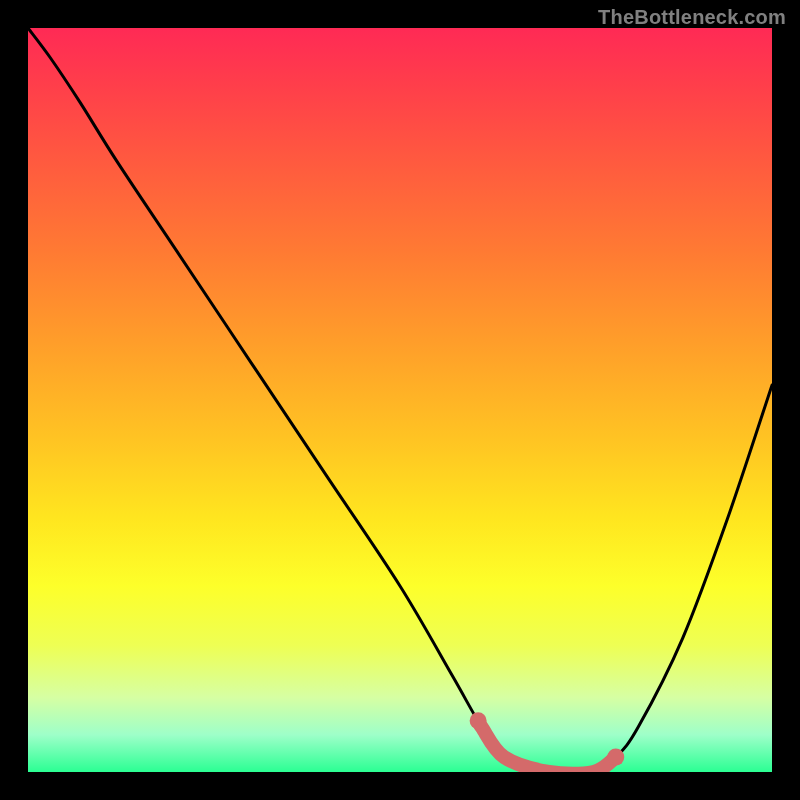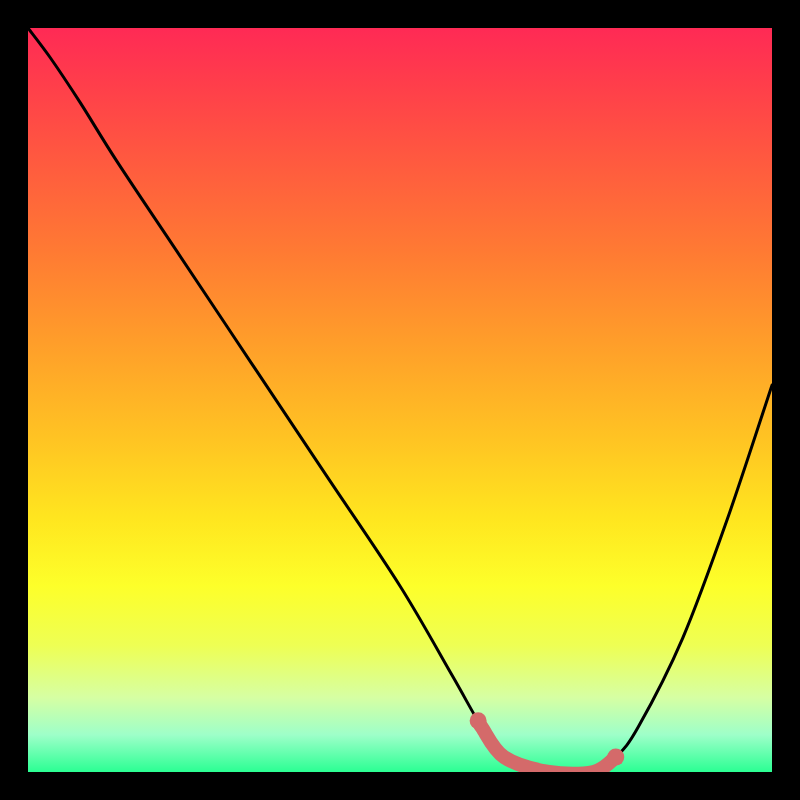--- a/index.html
+++ b/index.html
@@ -41,20 +41,21 @@
       #9effc9 95%,
       #2bff93 100%
     );
   }
   svg.curve { position: absolute; inset: 0; width: 100%; height: 100%; }
 </style>
 </head>
 <body>
 
 <div class="wrap">
+  <div class="attribution">TheBottleneck.com</div>
   <div class="plot">
     <div class="gradient"></div>
     <svg class="curve" viewBox="0 0 744 744" preserveAspectRatio="none">
       <path d="M 0.00 0.00 C 3.72 4.96, 13.64 17.36, 22.32 29.76 C 31.00 42.16, 40.92 57.04, 52.08 74.40 C 63.24 91.76, 73.16 109.12, 89.28 133.92 C 105.40 158.72, 126.48 189.72, 148.80 223.20 C 171.12 256.68, 198.40 297.60, 223.20 334.80 C 248.00 372.00, 272.80 409.20, 297.60 446.40 C 322.40 483.60, 350.92 524.52, 372.00 558.00 C 393.08 591.48, 410.44 623.72, 424.08 647.28 C 437.72 670.84, 445.16 685.72, 453.84 699.36 C 462.52 713.00, 465.00 721.68, 476.16 729.12 C 487.32 736.56, 505.92 741.52, 520.80 744.00 C 535.68 746.48, 554.28 746.48, 565.44 744.00 C 576.60 741.52, 580.32 736.56, 587.76 729.12 C 595.20 721.68, 598.92 719.20, 610.08 699.36 C 621.24 679.52, 639.84 644.80, 654.72 610.08 C 669.60 575.36, 684.48 533.20, 699.36 491.04 C 714.24 448.88, 736.56 379.44, 744.00 357.12" id="curvePath" fill="none" stroke="#000" stroke-width="3" stroke-linejoin="round" stroke-linecap="round"></path>
       <path d="M 450.12 692.85 C 450.74 693.94, 449.50 693.32, 453.84 699.36 C 458.18 705.40, 465.00 721.68, 476.16 729.12 C 487.32 736.56, 505.92 741.52, 520.80 744.00 C 535.68 746.48, 554.28 746.48, 565.44 744.00 C 576.60 741.52, 584.04 731.60, 587.76 729.12" id="highlightPath" fill="none" stroke="#d46a6a" stroke-width="14" stroke-linecap="round"></path>
       <circle id="dotStart" r="8.5" fill="#d46a6a" cx="450.12" cy="692.85"></circle>
       <circle id="dotEnd" r="8.5" fill="#d46a6a" cx="587.76" cy="729.12"></circle>
     </svg>
   </div>
 </div>

